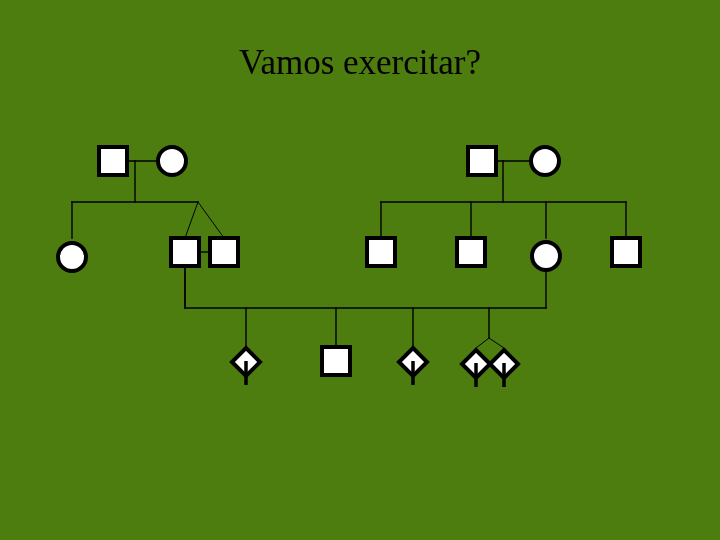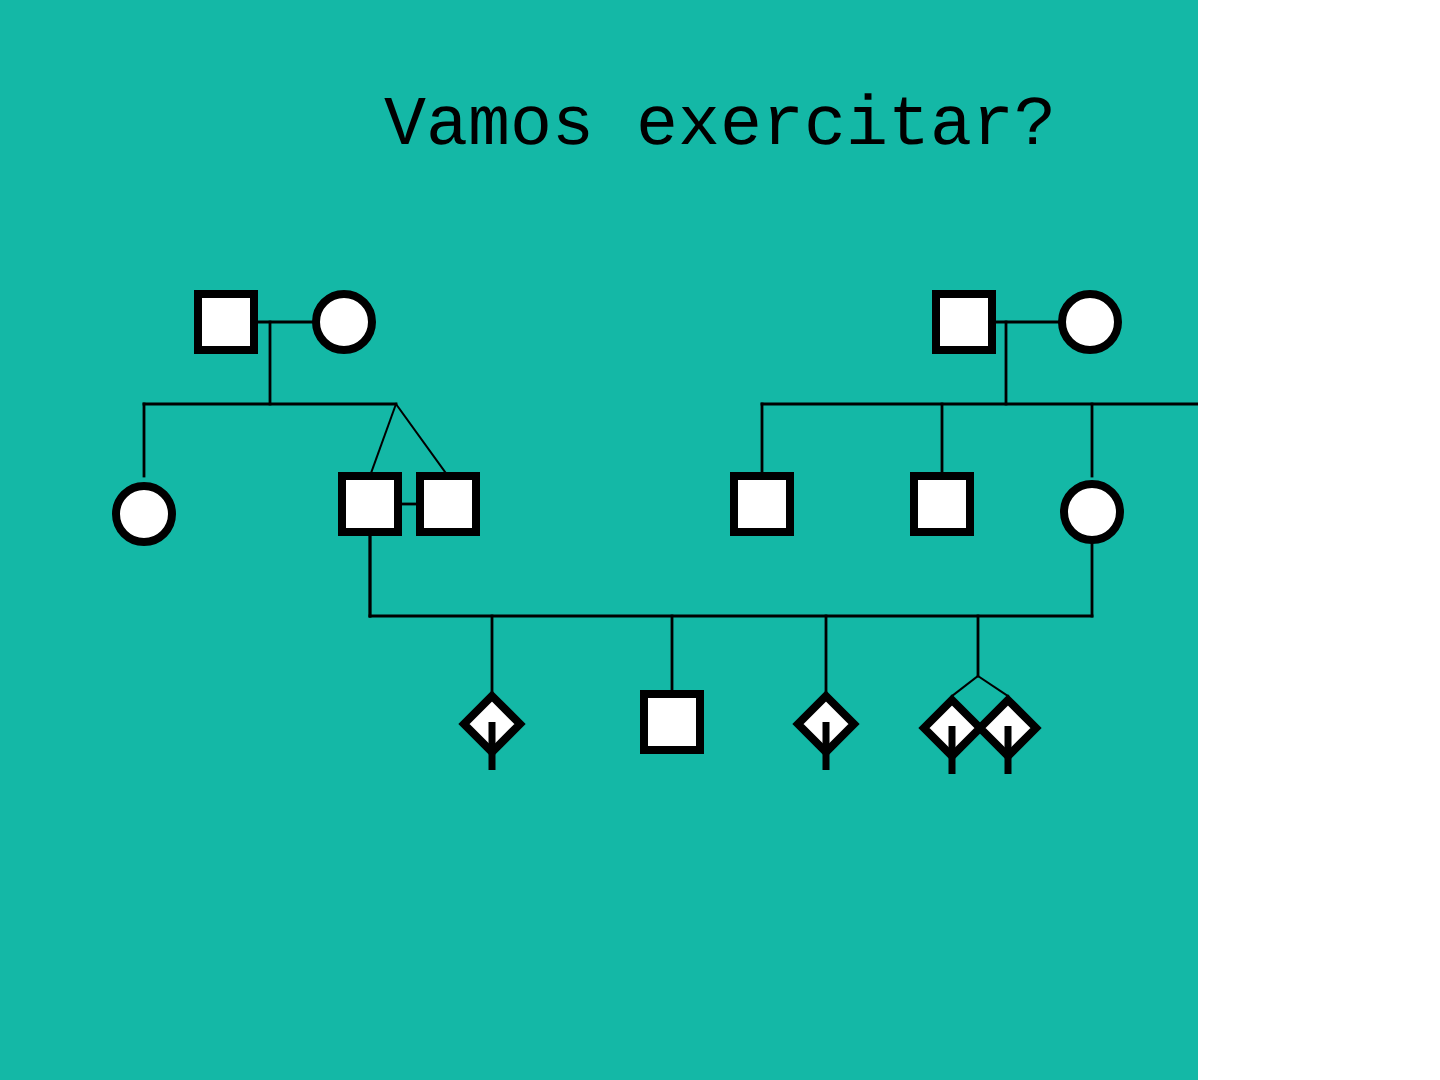--- a/index.html
+++ b/index.html
@@ -3,25 +3,25 @@
 <meta charset="utf-8">
 <title>Vamos exercitar?</title>
 <style>
   html, body {
     margin: 0;
     padding: 0;
     background: #ffffff;
   }
   #stage {
     position: relative;
-    width: 599px;
+    width: 720px;
     height: 540px;
-    background: #14b8a6;
+    background: #4d7c0f;
     overflow: hidden;
-    font-family: Liberation Mono, monospace;
+    font-family: Liberation Serif, serif;
   }
   #title {
     position: absolute;
     left: 0;
     top: 41px;
     width: 720px;
     text-align: center;
     font-size: 35px;
     font-weight: 400;
     color: #000000;

